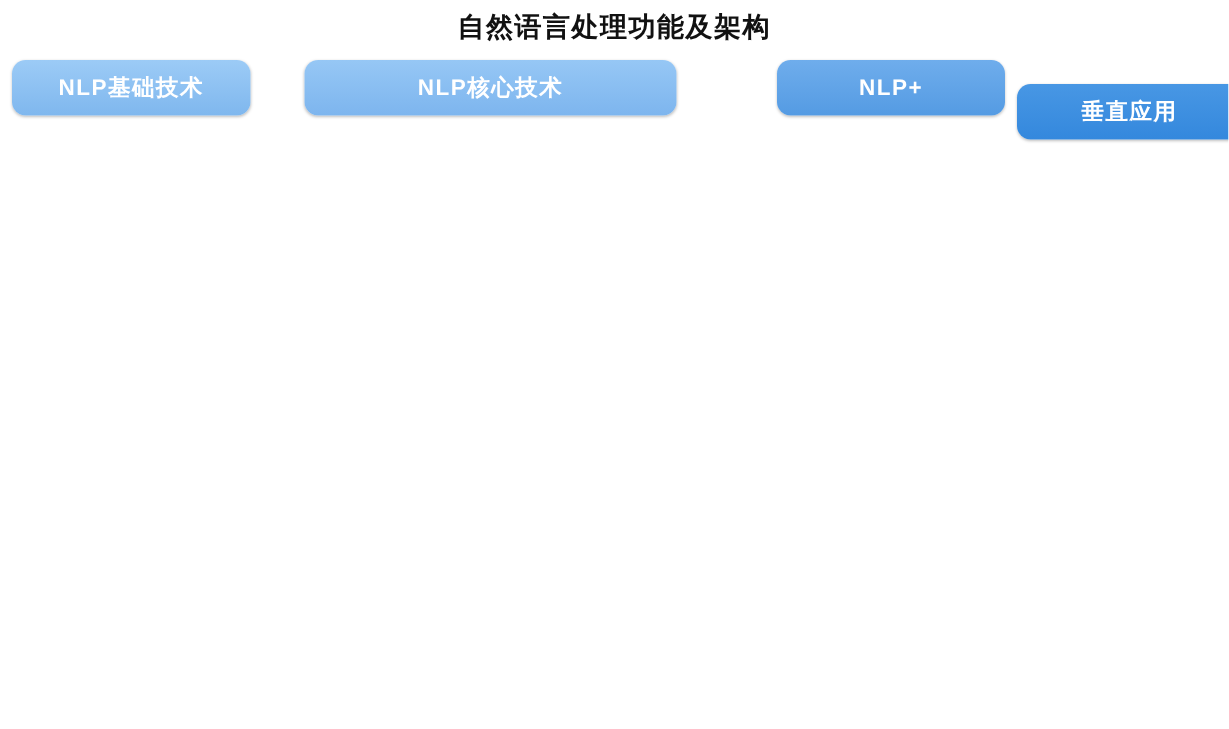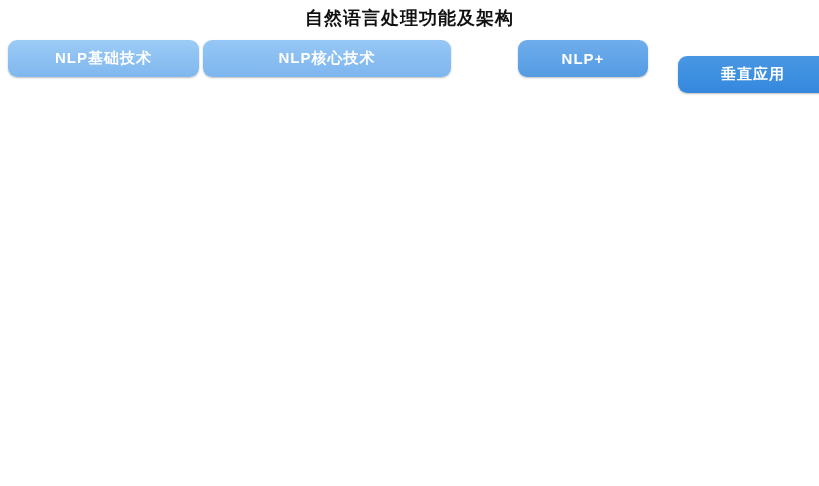--- a/index.html
+++ b/index.html
@@ -5,23 +5,23 @@
   html,body{margin:0;padding:0;background:#fff;}
   body{font-family:"Liberation Sans","DejaVu Sans",sans-serif;}
   #canvas{position:relative;width:819px;height:486px;background:#fff;overflow:hidden;}
 
   .title{position:absolute;left:0;top:6px;width:819px;text-align:center;
          font-size:18px;font-weight:bold;color:#111;letter-spacing:1px;}
 
   .hdr{position:absolute;height:37px;border-radius:9px;display:flex;align-items:center;
        justify-content:center;color:#fff;font-size:15px;font-weight:bold;
        box-shadow:0 1px 2px rgba(0,0,0,.25);letter-spacing:1px;}
-  .hdr1{left:8px;top:40px;width:191px;background:linear-gradient(180deg,#9ccbf6,#7fb7ee);}
+  .hdr1{left:8px;top:40px;width:159px;background:linear-gradient(180deg,#9ccbf6,#7fb7ee);}
   .hdr2{left:203px;top:40px;width:248px;background:linear-gradient(180deg,#96c7f5,#7db5ee);}
-  .hdr3{left:518px;top:40px;width:130px;background:linear-gradient(180deg,#6fadec,#549be3);}
+  .hdr3{left:518px;top:40px;width:152px;background:linear-gradient(180deg,#6fadec,#549be3);}
   .hdr4{left:678px;top:56px;width:150px;background:linear-gradient(180deg,#4897e4,#３488dd;background-color:#3b8ee0;}
 
   .vline{position:absolute;width:2px;background:#8b8b8b;}
   .stub{position:absolute;height:2px;background:#8b8b8b;display:block;}
 
   .divider{position:absolute;left:0;top:418px;width:819px;height:2px;background:#8f8f8f;}
 
   .arrow{position:absolute;width:26px;height:17px;}
   .arrow .head{width:0;height:0;border-left:13px solid transparent;border-right:13px solid transparent;
                border-bottom:9px solid #7d7d7d;}

